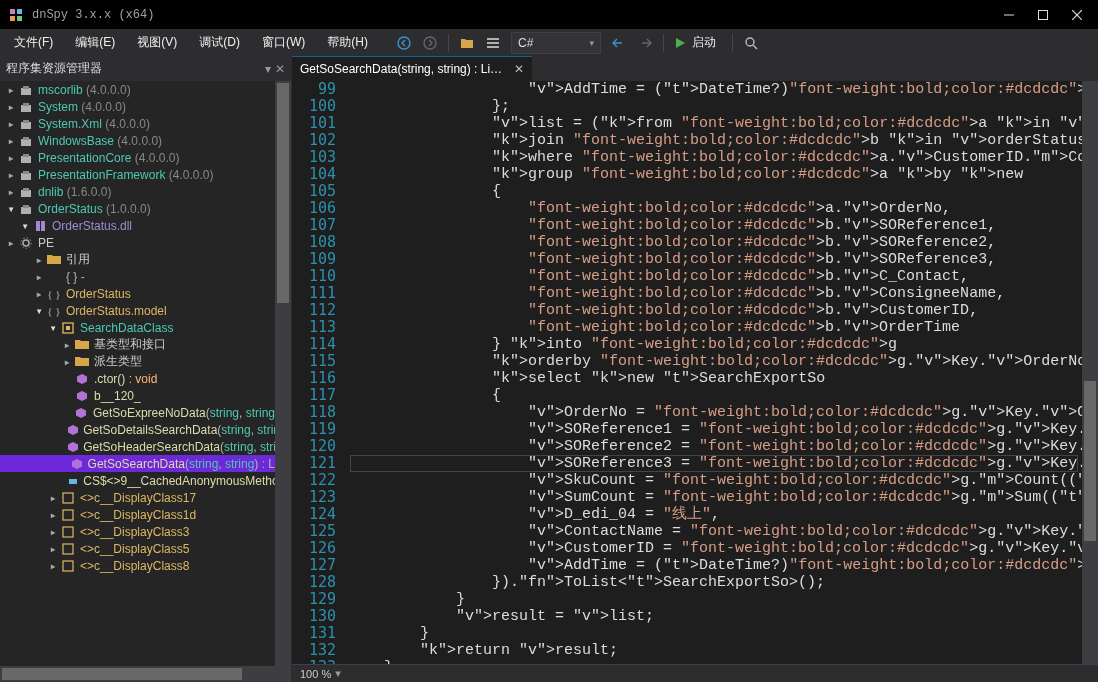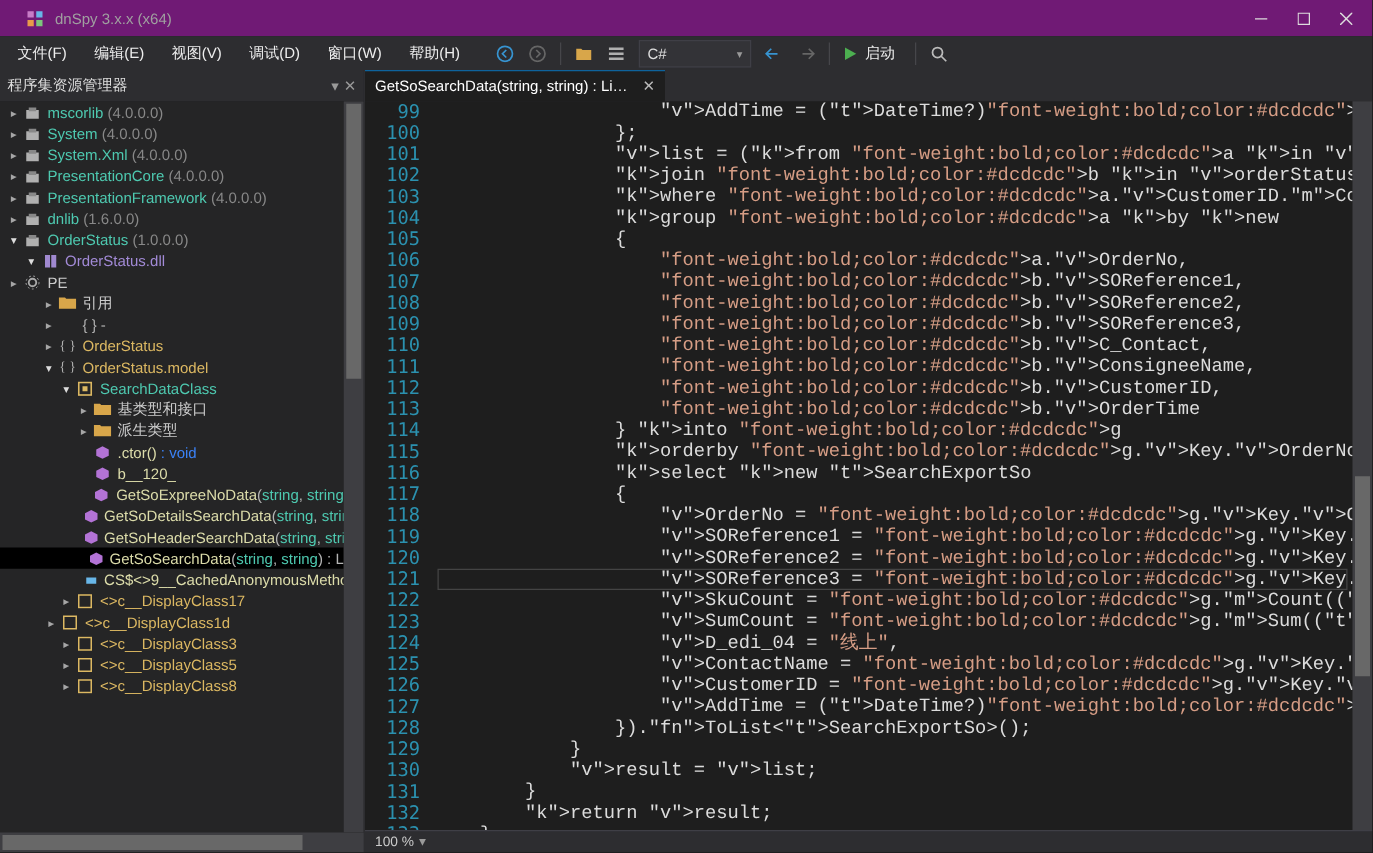--- a/index.html
+++ b/index.html
@@ -7,23 +7,24 @@
     width: 1098px; height: 682px;
     background: #1e1e1e;
     font-family: "Segoe UI", "Microsoft YaHei", sans-serif;
     font-size: 12px;
     color: #ccc;
     overflow: hidden;
     display: flex; flex-direction: column;
   }
   
   .titlebar {
-    height: 29px; background: #701a75;
+    height: 29px; background: #000000;
     display: flex; align-items: center;
-    padding: 0 4px 0 20px;
+    padding: 0 4px 0 8px;
+    font-family: Liberation Mono, monospace;
   }
   .titlebar .logo { width: 16px; height: 16px; margin-right: 8px; }
   .titlebar .title { color: #a0a0a0; flex: 1; }
   .titlebar .winbtn {
     width: 34px; height: 29px; display: flex;
     align-items: center; justify-content: center;
     color: #ddd; cursor: pointer;
   }
   
   .menubar {
@@ -68,35 +69,35 @@
   .tree {
     flex:1; overflow:hidden; position:relative;
     background:#252526;
     font-size: 12px;
   }
   .treebody { position:absolute; inset:0 16px 0 0; overflow:hidden; }
   .row {
     height:17px; display:flex; align-items:center;
     white-space:nowrap; padding-left:4px; cursor:pointer;
   }
-  .row.sel { background:#000000; }
+  .row.sel { background:#6d28d9; }
   .tw { width:14px; text-align:center; color:#a6a6a6; font-size:12px; font-family:Consolas,monospace; }
   .tw::before { content:"▸"; }
   .tw.open::before { content:"▾"; color:#ddd;}
   .ico { width:16px; height:16px; display:inline-flex; align-items:center; justify-content:center; margin-right:4px; font-size:11px;}
   .labelasm { color:#4ec9b0; }
   .labelver { color:#888; }
   .labelns { color:#dcb862; }
   .labelcls { color:#4ec9b0; }
   .labelmeth { color:#dcdcaa; }
   .labelparam { color:#4ec9b0; }
   .labeldll { color:#a28ad6; }
   .labelfolder { color:#ccc; }
   .labelnested { color:#dcb862; }
-  .labelsig { color:#3b82f6;text-align:right;}
+  .labelsig { color:#fdba74;text-align:right;}
   
   .vscroll {
     position:absolute; right:0; top:0; bottom:0; width:16px;
     background:#3e3e42;
   }
   .vscroll .thumb {
     position:absolute; left:2px; right:2px; background:#686868;
   }
   .hscroll {
     height:16px; background:#3e3e42; position:relative;
@@ -286,20 +287,30 @@
     <span><span class="labelasm">System.Xml</span><span class="labelver"> (4.0.0.0)</span></span>
   </div>
           <div class="row" style="padding-left:4px">
     <span class="tw "></span>
     <span class="ico">
               <svg width="14" height="14">
                 <rect x="2" y="5" width="10" height="7" fill="#b0b0b0"></rect>
                 <rect x="4" y="3" width="6" height="3" fill="#888"></rect>
               </svg>
             </span>
+    <span><span class="labelasm">WindowsBase</span><span class="labelver"> (4.0.0.0)</span></span>
+  </div>
+          <div class="row" style="padding-left:4px">
+    <span class="tw "></span>
+    <span class="ico">
+              <svg width="14" height="14">
+                <rect x="2" y="5" width="10" height="7" fill="#b0b0b0"></rect>
+                <rect x="4" y="3" width="6" height="3" fill="#888"></rect>
+              </svg>
+            </span>
     <span><span class="labelasm">PresentationCore</span><span class="labelver"> (4.0.0.0)</span></span>
   </div>
           <div class="row" style="padding-left:4px">
     <span class="tw "></span>
     <span class="ico">
               <svg width="14" height="14">
                 <rect x="2" y="5" width="10" height="7" fill="#b0b0b0"></rect>
                 <rect x="4" y="3" width="6" height="3" fill="#888"></rect>
               </svg>
             </span>
@@ -466,21 +477,21 @@
   </div>
           <div class="row" style="padding-left:46px">
     <span class="tw "></span>
     <span class="ico">
               <svg width="12" height="12">
                 <rect x="1" y="1" width="10" height="10" fill="none" stroke="#dcb862" stroke-width="1.2"></rect>
               </svg>
             </span>
     <span><span class="labelnested">&lt;&gt;c__DisplayClass17</span></span>
   </div>
-          <div class="row" style="padding-left:34px">
+          <div class="row" style="padding-left:46px">
     <span class="tw "></span>
     <span class="ico">
               <svg width="12" height="12">
                 <rect x="1" y="1" width="10" height="10" fill="none" stroke="#dcb862" stroke-width="1.2"></rect>
               </svg>
             </span>
     <span><span class="labelnested">&lt;&gt;c__DisplayClass1d</span></span>
   </div>
           <div class="row" style="padding-left:46px">
     <span class="tw "></span>

